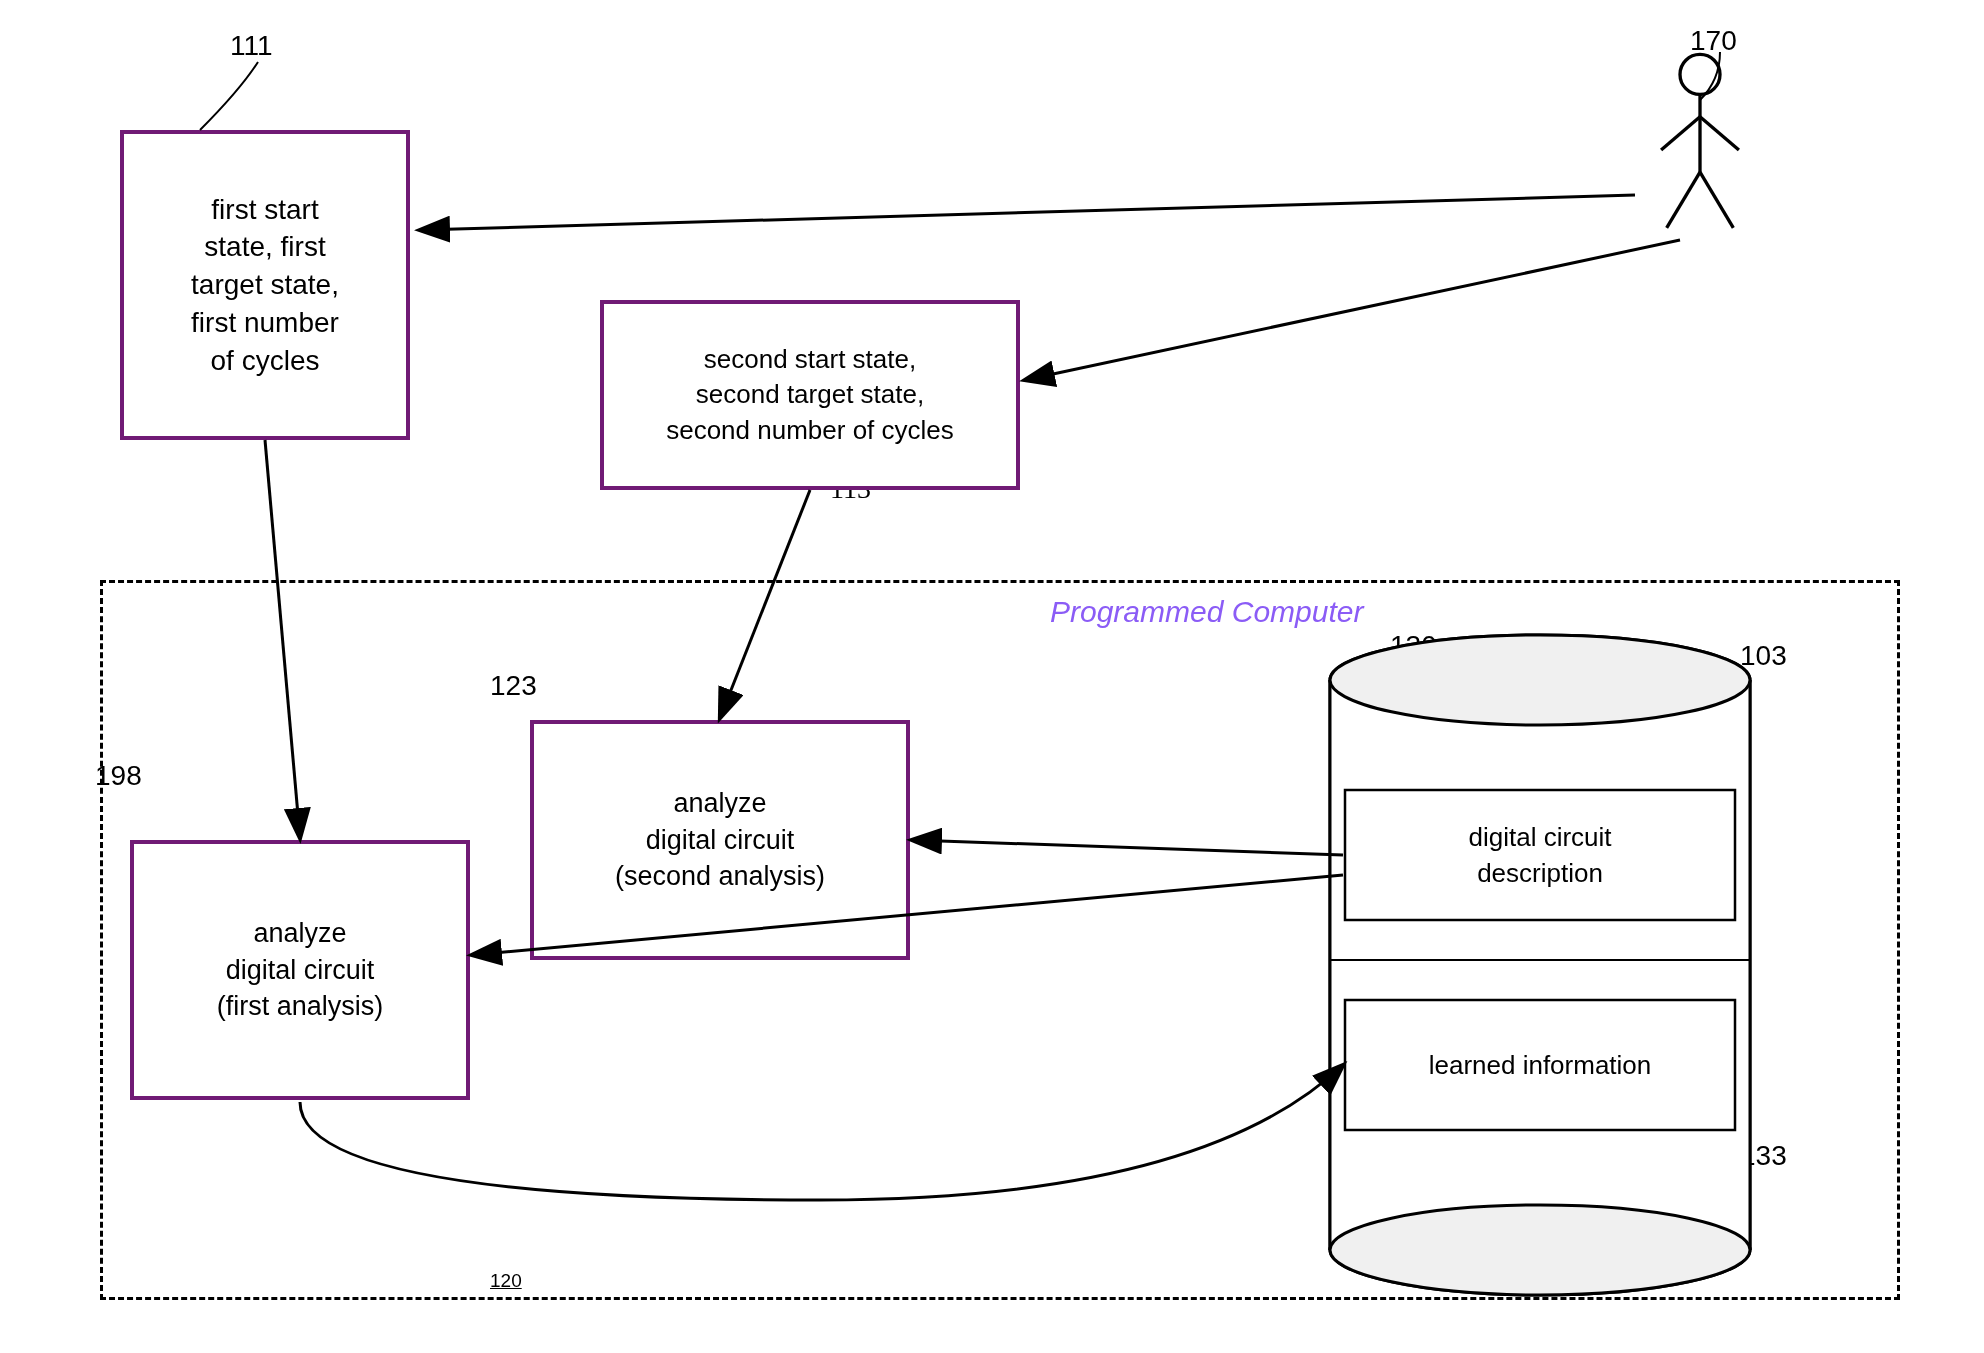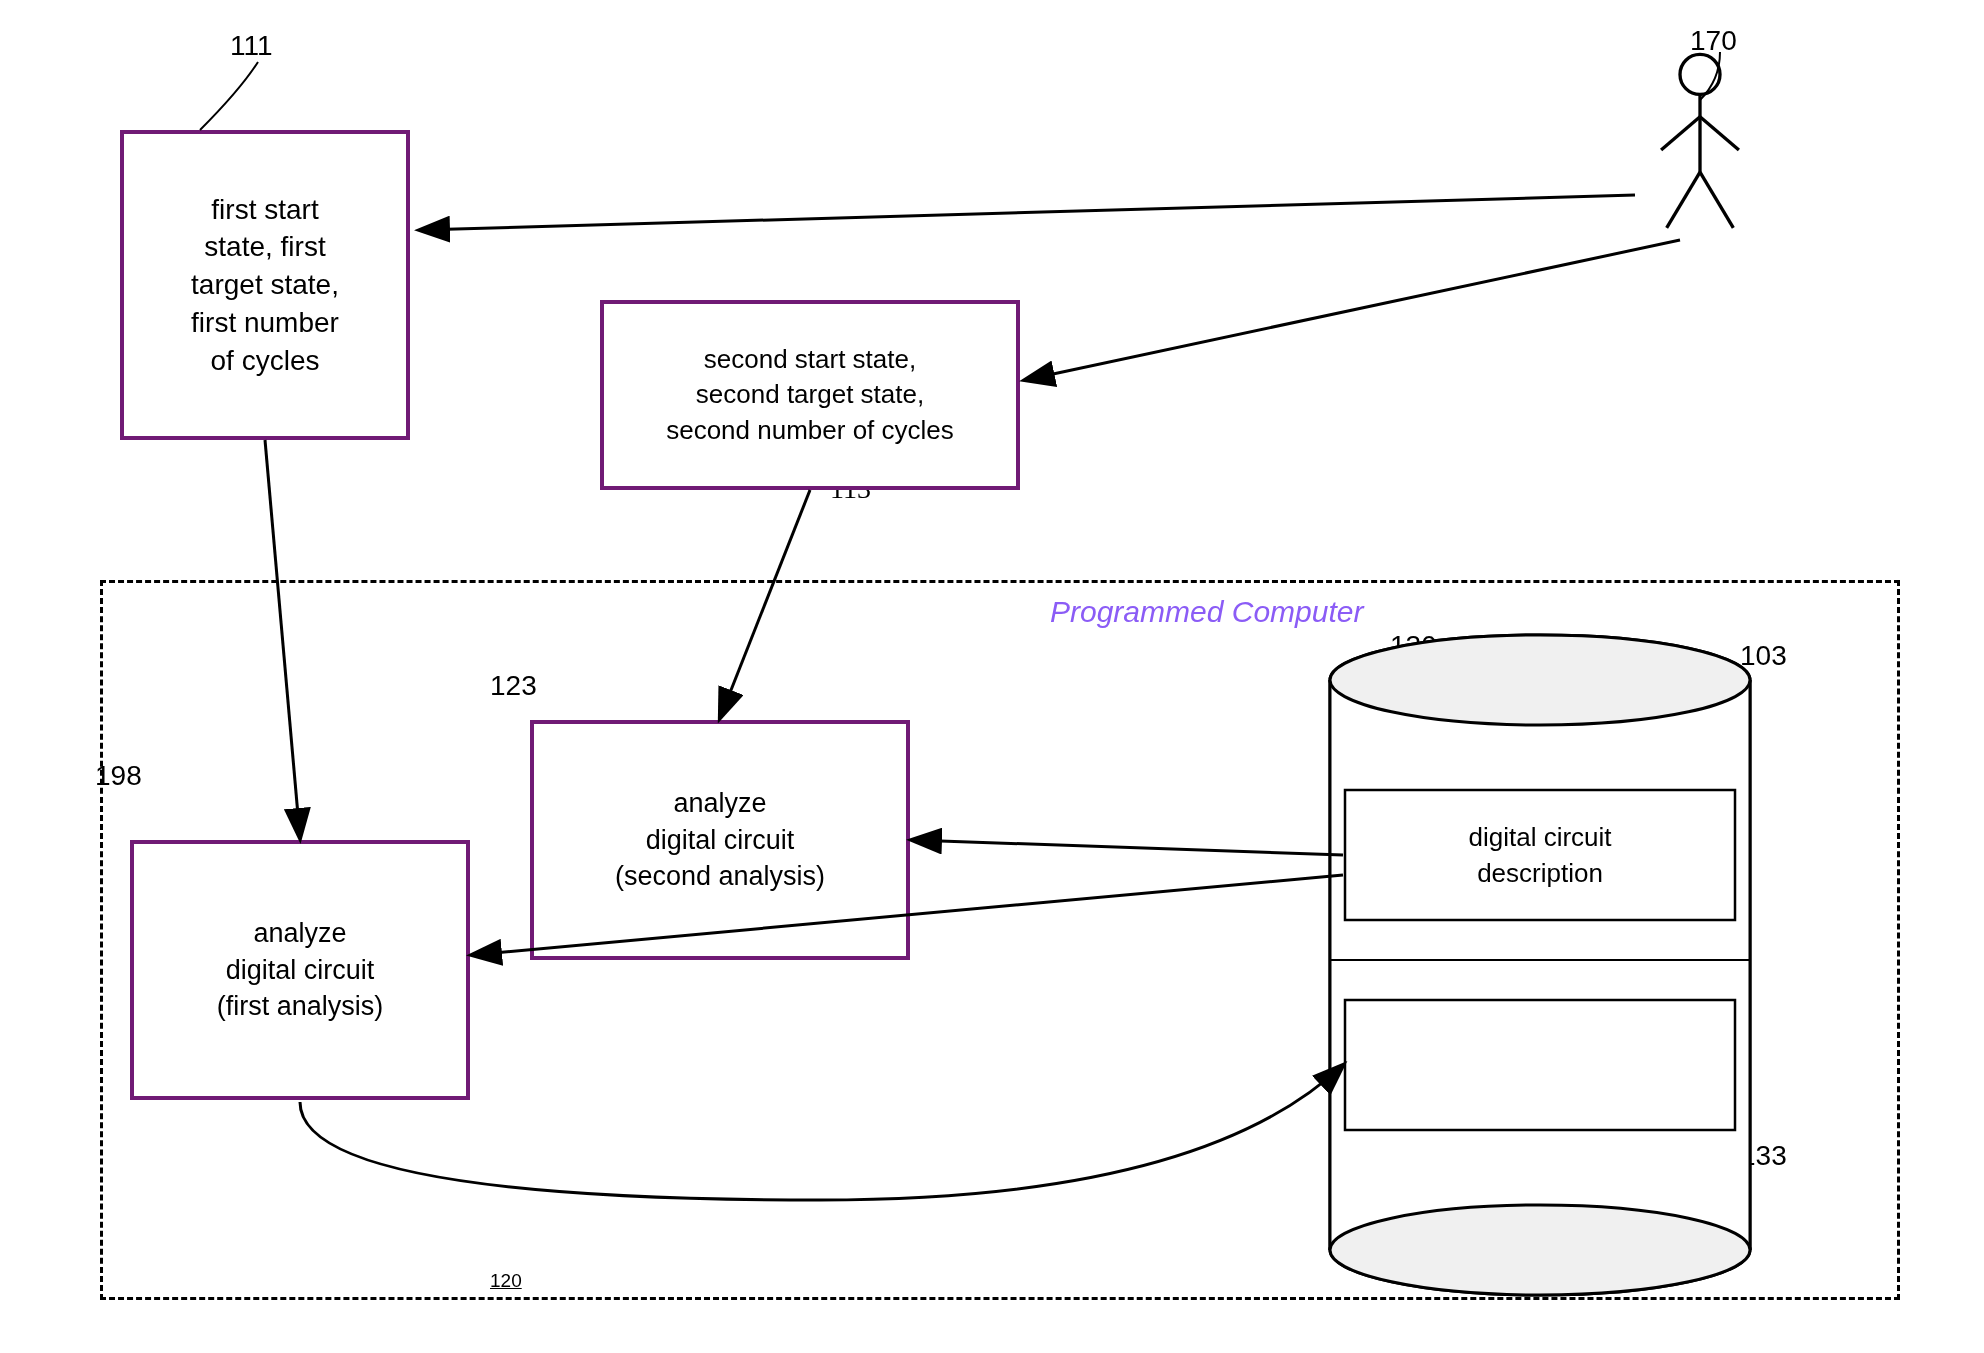--- a/index.html
+++ b/index.html
@@ -171,20 +171,25 @@
 
   </svg>
 
   <div style="position:absolute; left:1345px; top:790px; width:390px; height:130px;
               display:flex; align-items:center; justify-content:center; text-align:center;
               font-size:26px; line-height:1.4; pointer-events:none;">
     <span style="white-space:pre-line;">digital circuit
 description</span>
   </div>
 
+  <div style="position:absolute; left:1345px; top:1000px; width:390px; height:130px;
+              display:flex; align-items:center; justify-content:center; text-align:center;
+              font-size:26px; line-height:1.4; pointer-events:none;">
+    <span style="white-space:pre-line;">learned information</span>
+  </div>
 
   <div style="position:absolute; left:490px; top:1270px; font-size:19px; color:#000;">
     <span style="text-decoration:underline;">120</span>
   </div>
 
   <svg style="position:absolute;top:0;left:0;width:1984px;height:1353px;pointer-events:none;" xmlns="http://www.w3.org/2000/svg">
 
     <path d="M 258 62 Q 240 90 200 130" stroke="#000" stroke-width="2" fill="none"></path>
 
     <path d="M 1720 52 Q 1720 80 1700 100" stroke="#000" stroke-width="2" fill="none"></path>

